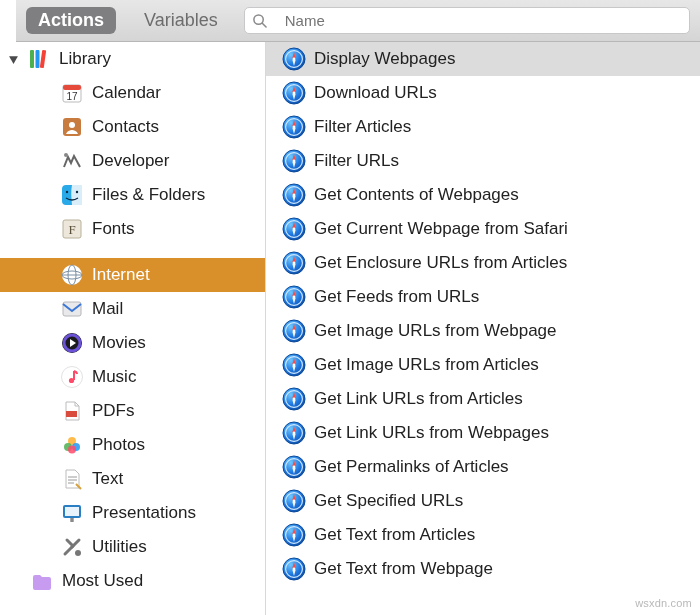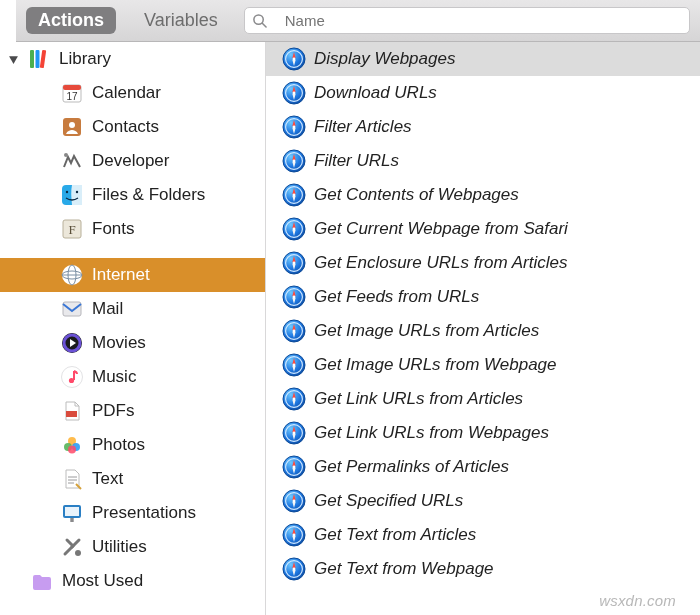--- a/index.html
+++ b/index.html
@@ -67,47 +67,45 @@
   }
   .sidebar {
     width: 266px;
     border-right: 1px solid #d9d8d9;
     padding-top: 0;
     overflow: hidden;
   }
   .actions {
     flex: 1;
     overflow: hidden;
-    font-style: italic;
   }
   .lib-row, .cat-row, .act-row {
     display: flex;
     align-items: center;
     height: 34px;
     padding-left: 8px;
     gap: 8px;
     white-space: nowrap;
   }
   .cat-row { padding-left: 60px; text-align: right; }
   .cat-row.selected { background: #d98f2a; color: #fff; margin-top: 12px; }
   .act-row { padding-left: 16px; }
   .act-row.selected { background: #dcdcdc; }
   .disclosure svg { width: 11px; height: 11px; display: block; }
   .icon { width: 24px; height: 24px; display: flex; align-items: center; justify-content: center; }
   .icon svg { width: 24px; height: 24px; display: block; }
   .compass { width: 24px; height: 24px; }
   .label { font-size: 17px; }
   .watermark {
     position: fixed;
-    right: 24px;
+    right: 8px;
     bottom: 6px;
-    font-size: 15px;
+    font-size: 11px;
     color: #b8b8b8;
     letter-spacing: .2px;
-    font-style: italic;
   }
 </style>
 </head>
 <body>
 
 <svg width="0" height="0" style="position:absolute">
   <defs>
     <radialGradient id="gCompass" cx="35%" cy="30%" r="75%">
       <stop offset="0%" stop-color="#6ec8ff"></stop>
       <stop offset="60%" stop-color="#1e77e0"></stop>
@@ -432,36 +430,36 @@
           </svg>
         </span>
         <span class="label">Get Feeds from URLs</span>
       </div>
       <div class="act-row">
         <span class="icon compass">
           <svg viewBox="0 0 24 24">
             <use href="#compass-icon"></use>
           </svg>
         </span>
+        <span class="label">Get Image URLs from Webpage</span>
+      </div>
+      <div class="act-row">
+        <span class="icon compass">
+          <svg viewBox="0 0 24 24">
+            <use href="#compass-icon"></use>
+          </svg>
+        </span>
         <span class="label">Get Image URLs from Articles</span>
       </div>
       <div class="act-row">
         <span class="icon compass">
           <svg viewBox="0 0 24 24">
             <use href="#compass-icon"></use>
           </svg>
         </span>
-        <span class="label">Get Image URLs from Webpage</span>
-      </div>
-      <div class="act-row">
-        <span class="icon compass">
-          <svg viewBox="0 0 24 24">
-            <use href="#compass-icon"></use>
-          </svg>
-        </span>
         <span class="label">Get Link URLs from Articles</span>
       </div>
       <div class="act-row">
         <span class="icon compass">
           <svg viewBox="0 0 24 24">
             <use href="#compass-icon"></use>
           </svg>
         </span>
         <span class="label">Get Link URLs from Webpages</span>
       </div>

